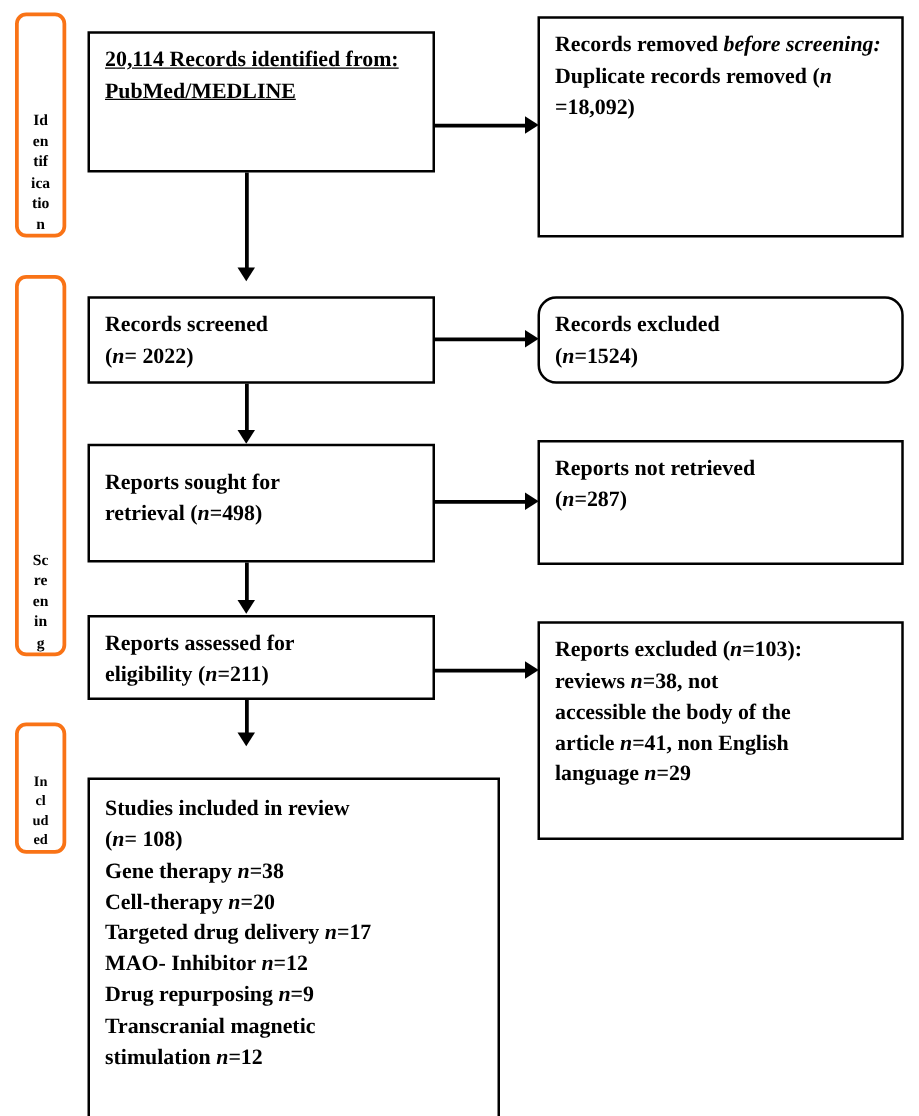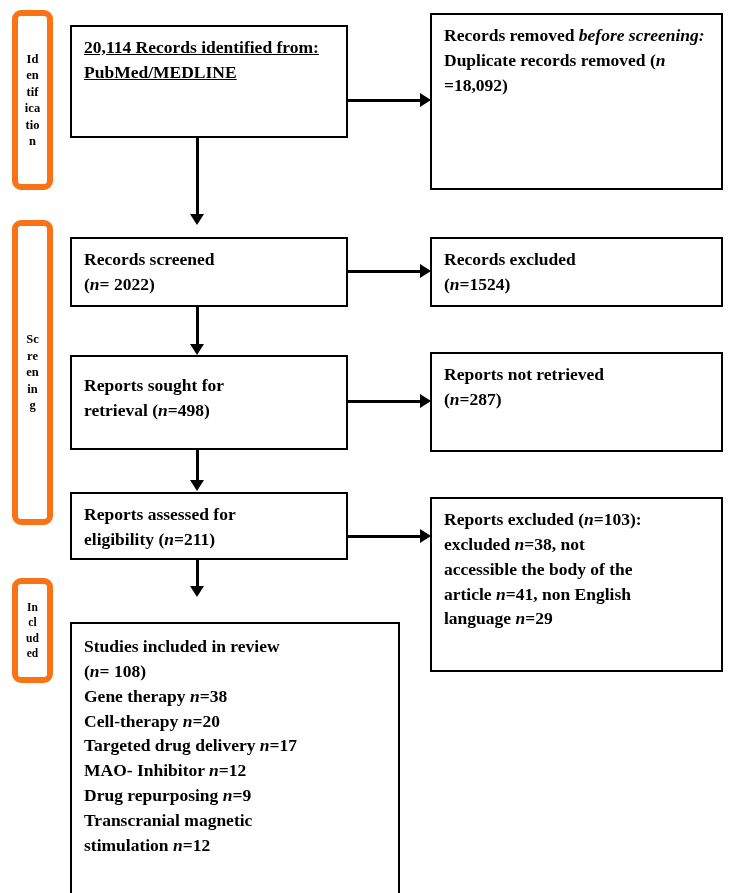--- a/index.html
+++ b/index.html
@@ -6,25 +6,25 @@
   body{
     width:735px;height:893px;position:relative;overflow:hidden;
     font-family:"Liberation Serif","DejaVu Serif",serif;
     color:#000000;
   }
   #stage{position:absolute;left:0;top:0;width:735px;height:893px;}
 
   
   .stage-pill{
     position:absolute;
-    border:6px solid #f97316;
+    border:3px solid #f97316;
     border-radius:9px;
     background:#ffffff;
     box-sizing:border-box;
-    display:flex;align-items:center;justify-content:center;
+    display:flex;align-items:flex-end;justify-content:center;
   }
   .stage-pill .stage-text{
     font-weight:bold;
     font-size:12.5px;
     line-height:1.32;
     text-align:center;
     word-break:break-all;
     white-space:normal;
     width:100%;
     padding:0 1px;
@@ -112,21 +112,21 @@
   <div class="arrow-right" style="left:420px;top:93px;"></div>
 
   <div class="vline" style="left:196px;top:138px;height:78px;"></div>
   <div class="arrow-down" style="left:190px;top:214px;"></div>
 
   <div class="fbox" style="left:70px;top:237px;width:278px;height:70px;">
     <p class="btext"><span>Records screened
 (</span><span class="it">n</span><span>= 2022)</span></p>
   </div>
 
-  <div class="fbox" style="left:430px;top:237px;width:293px;height:70px;">
+  <div class="fbox" style="left:430px;top:237px;width:293px;height:70px;border-radius:15px;">
     <p class="btext"><span>Records excluded
 (</span><span class="it">n</span><span>=1524)</span></p>
   </div>
 
   <div class="hline" style="left:348px;top:270px;width:74px;"></div>
   <div class="arrow-right" style="left:420px;top:264px;"></div>
 
   <div class="vline" style="left:196px;top:307px;height:40px;"></div>
   <div class="arrow-down" style="left:190px;top:344px;"></div>
 
@@ -145,21 +145,21 @@
 
   <div class="vline" style="left:196px;top:450px;height:32px;"></div>
   <div class="arrow-down" style="left:190px;top:480px;"></div>
 
   <div class="fbox" style="left:70px;top:492px;width:278px;height:68px;">
     <p class="btext"><span>Reports assessed for
 eligibility (</span><span class="it">n</span><span>=211)</span></p>
   </div>
 
   <div class="fbox" style="left:430px;top:497px;width:293px;height:175px;">
-    <p class="btext"><span>Reports excluded (</span><span class="it">n</span><span>=103):</span><br><span>excluded </span><span class="it">n</span><span>=38, not</span><br><span>accessible the body of the</span><br><span>article   </span><span class="it">n</span><span>=41, non English</span><br><span>language </span><span class="it">n</span><span>=29</span></p>
+    <p class="btext"><span>Reports excluded (</span><span class="it">n</span><span>=103):</span><br><span>reviews </span><span class="it">n</span><span>=38, not</span><br><span>accessible the body of the</span><br><span>article   </span><span class="it">n</span><span>=41, non English</span><br><span>language </span><span class="it">n</span><span>=29</span></p>
   </div>
 
   <div class="hline" style="left:348px;top:535px;width:74px;"></div>
   <div class="arrow-right" style="left:420px;top:529px;"></div>
 
   <div class="vline" style="left:196px;top:560px;height:28px;"></div>
   <div class="arrow-down" style="left:190px;top:586px;"></div>
 
   <div class="fbox" style="left:70px;top:622px;width:330px;height:281px;">
     <p class="btext" style="padding-top:10px;" id="studies-lines"><span>Studies included in review</span><br><span>(</span><span class="it">n</span><span>= 108)</span><br><span>Gene therapy </span><span class="it">n</span><span>=38</span><br><span>Cell-therapy </span><span class="it">n</span><span>=20</span><br><span>Targeted drug delivery </span><span class="it">n</span><span>=17</span><br><span>MAO- Inhibitor   </span><span class="it">n</span><span>=12</span><br><span>Drug repurposing </span><span class="it">n</span><span>=9</span><br><span>Transcranial magnetic</span><br><span>stimulation </span><span class="it">n</span><span>=12</span></p>

